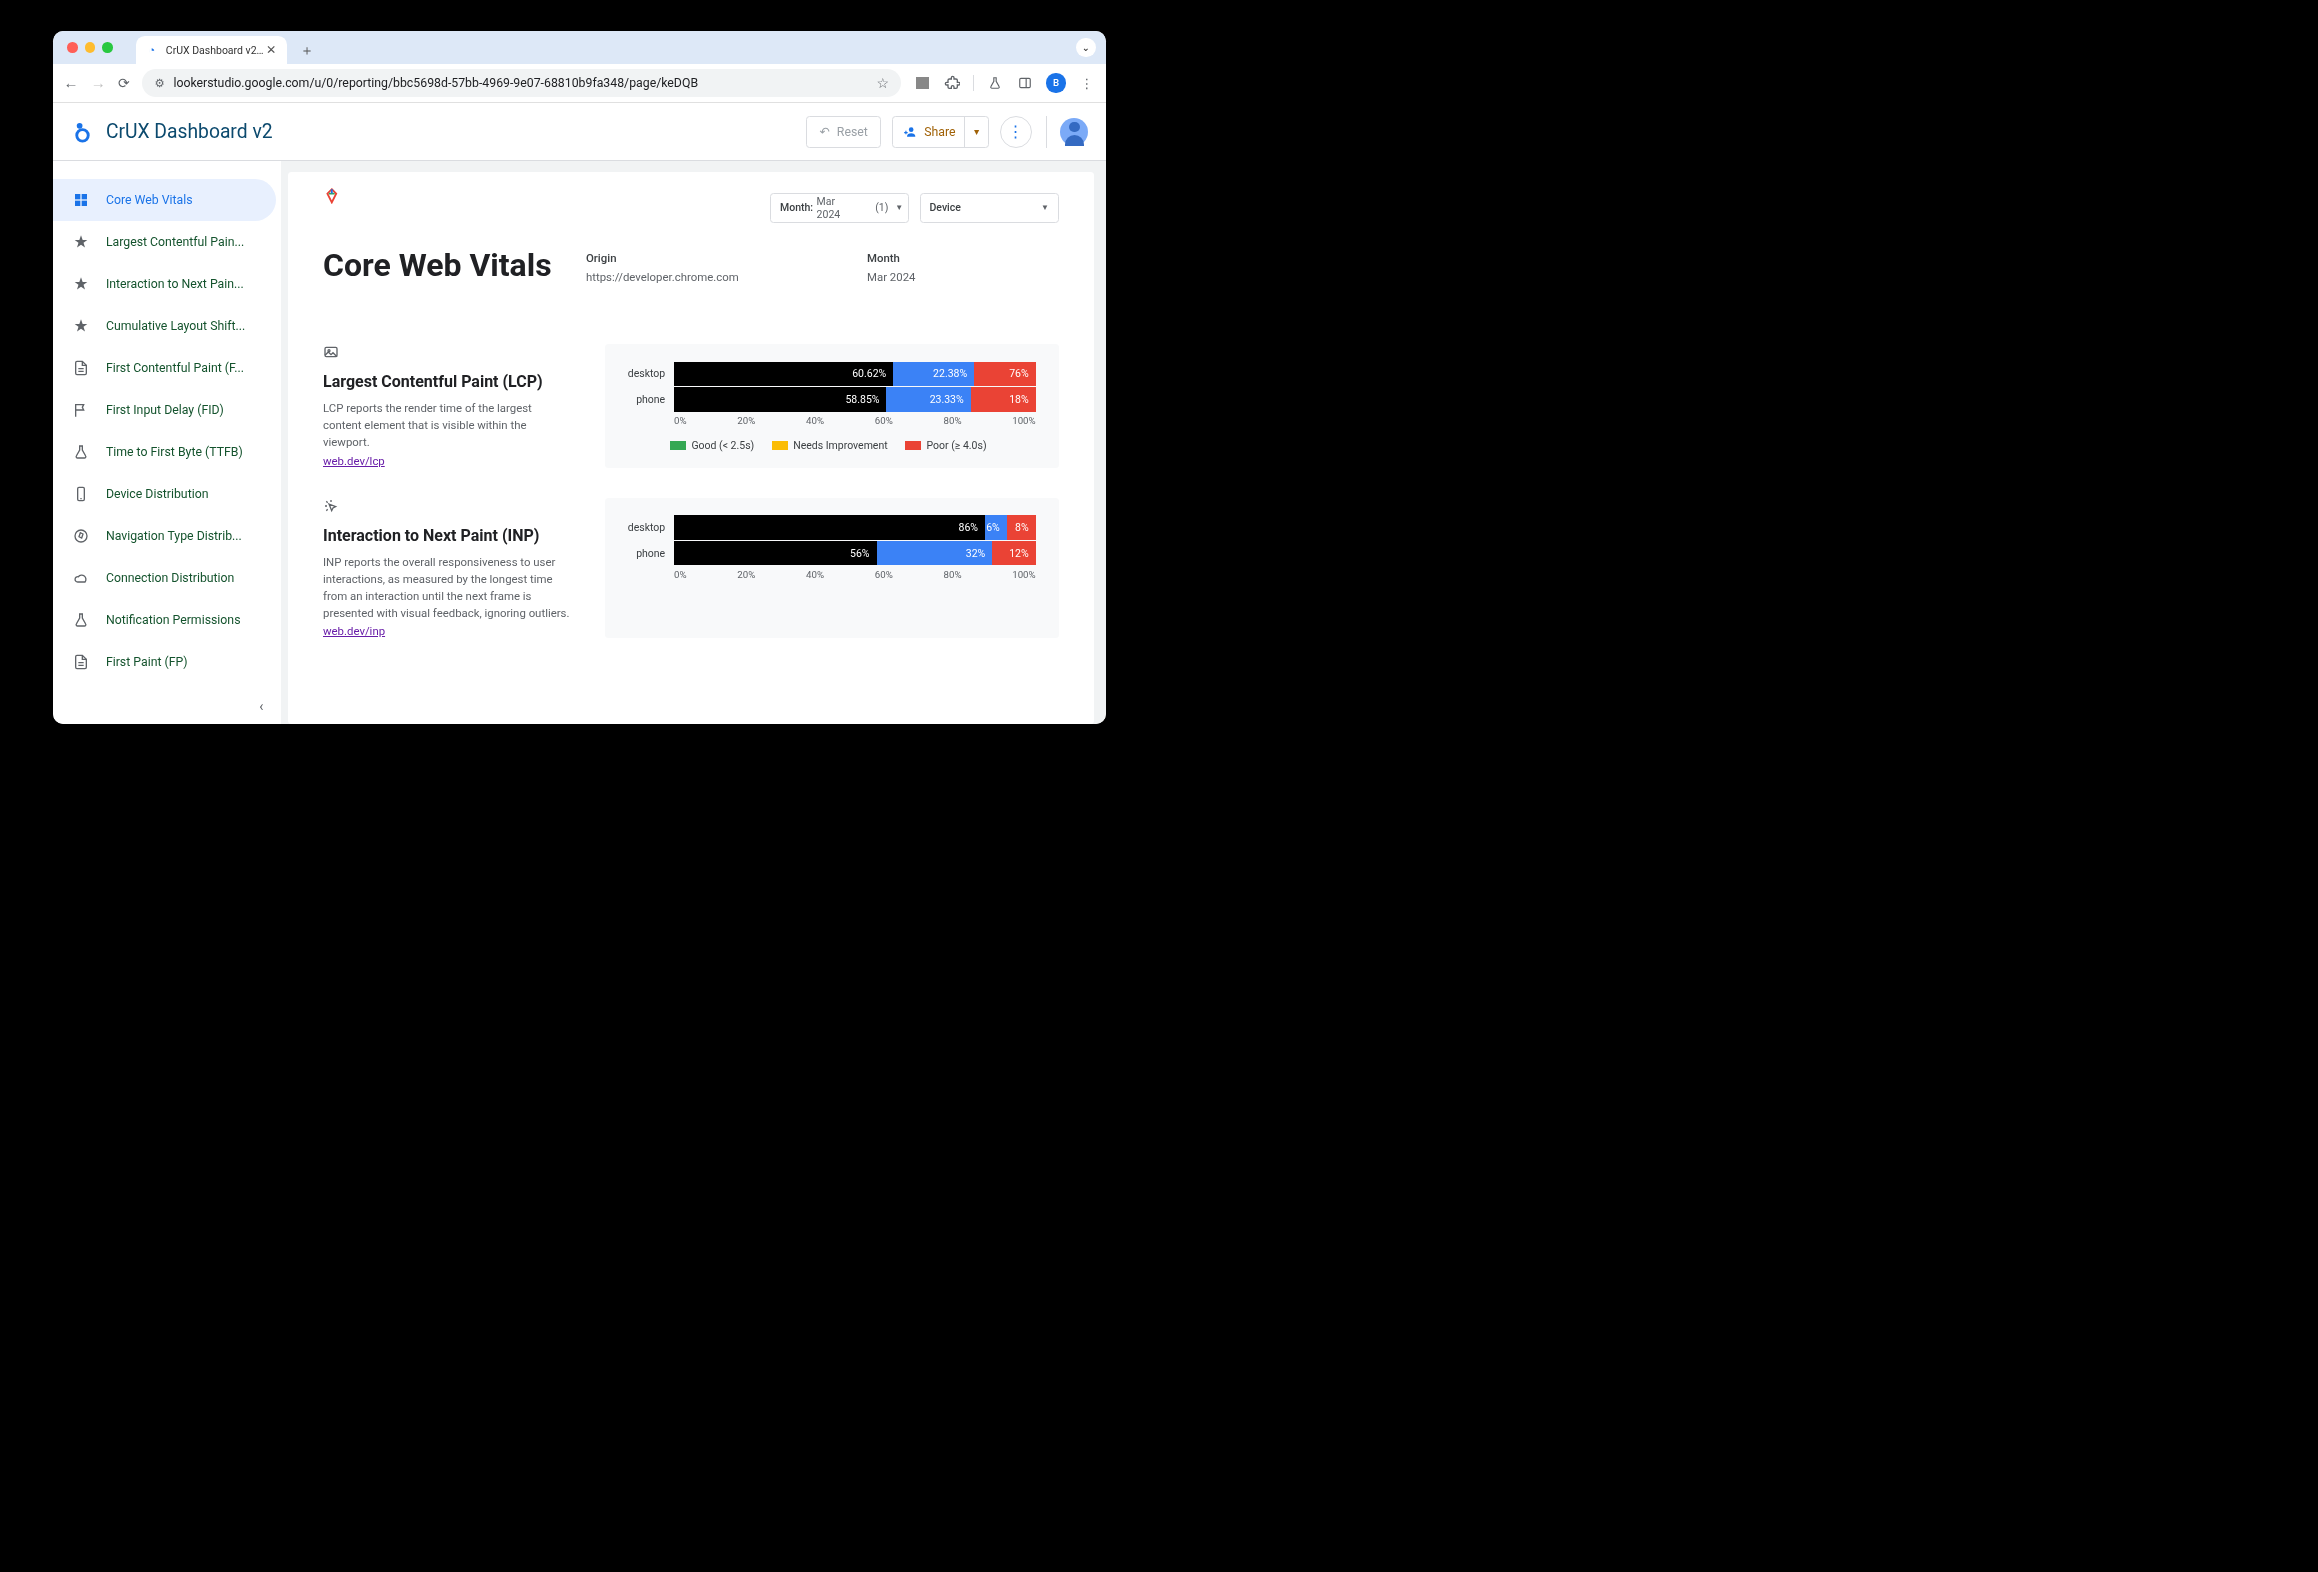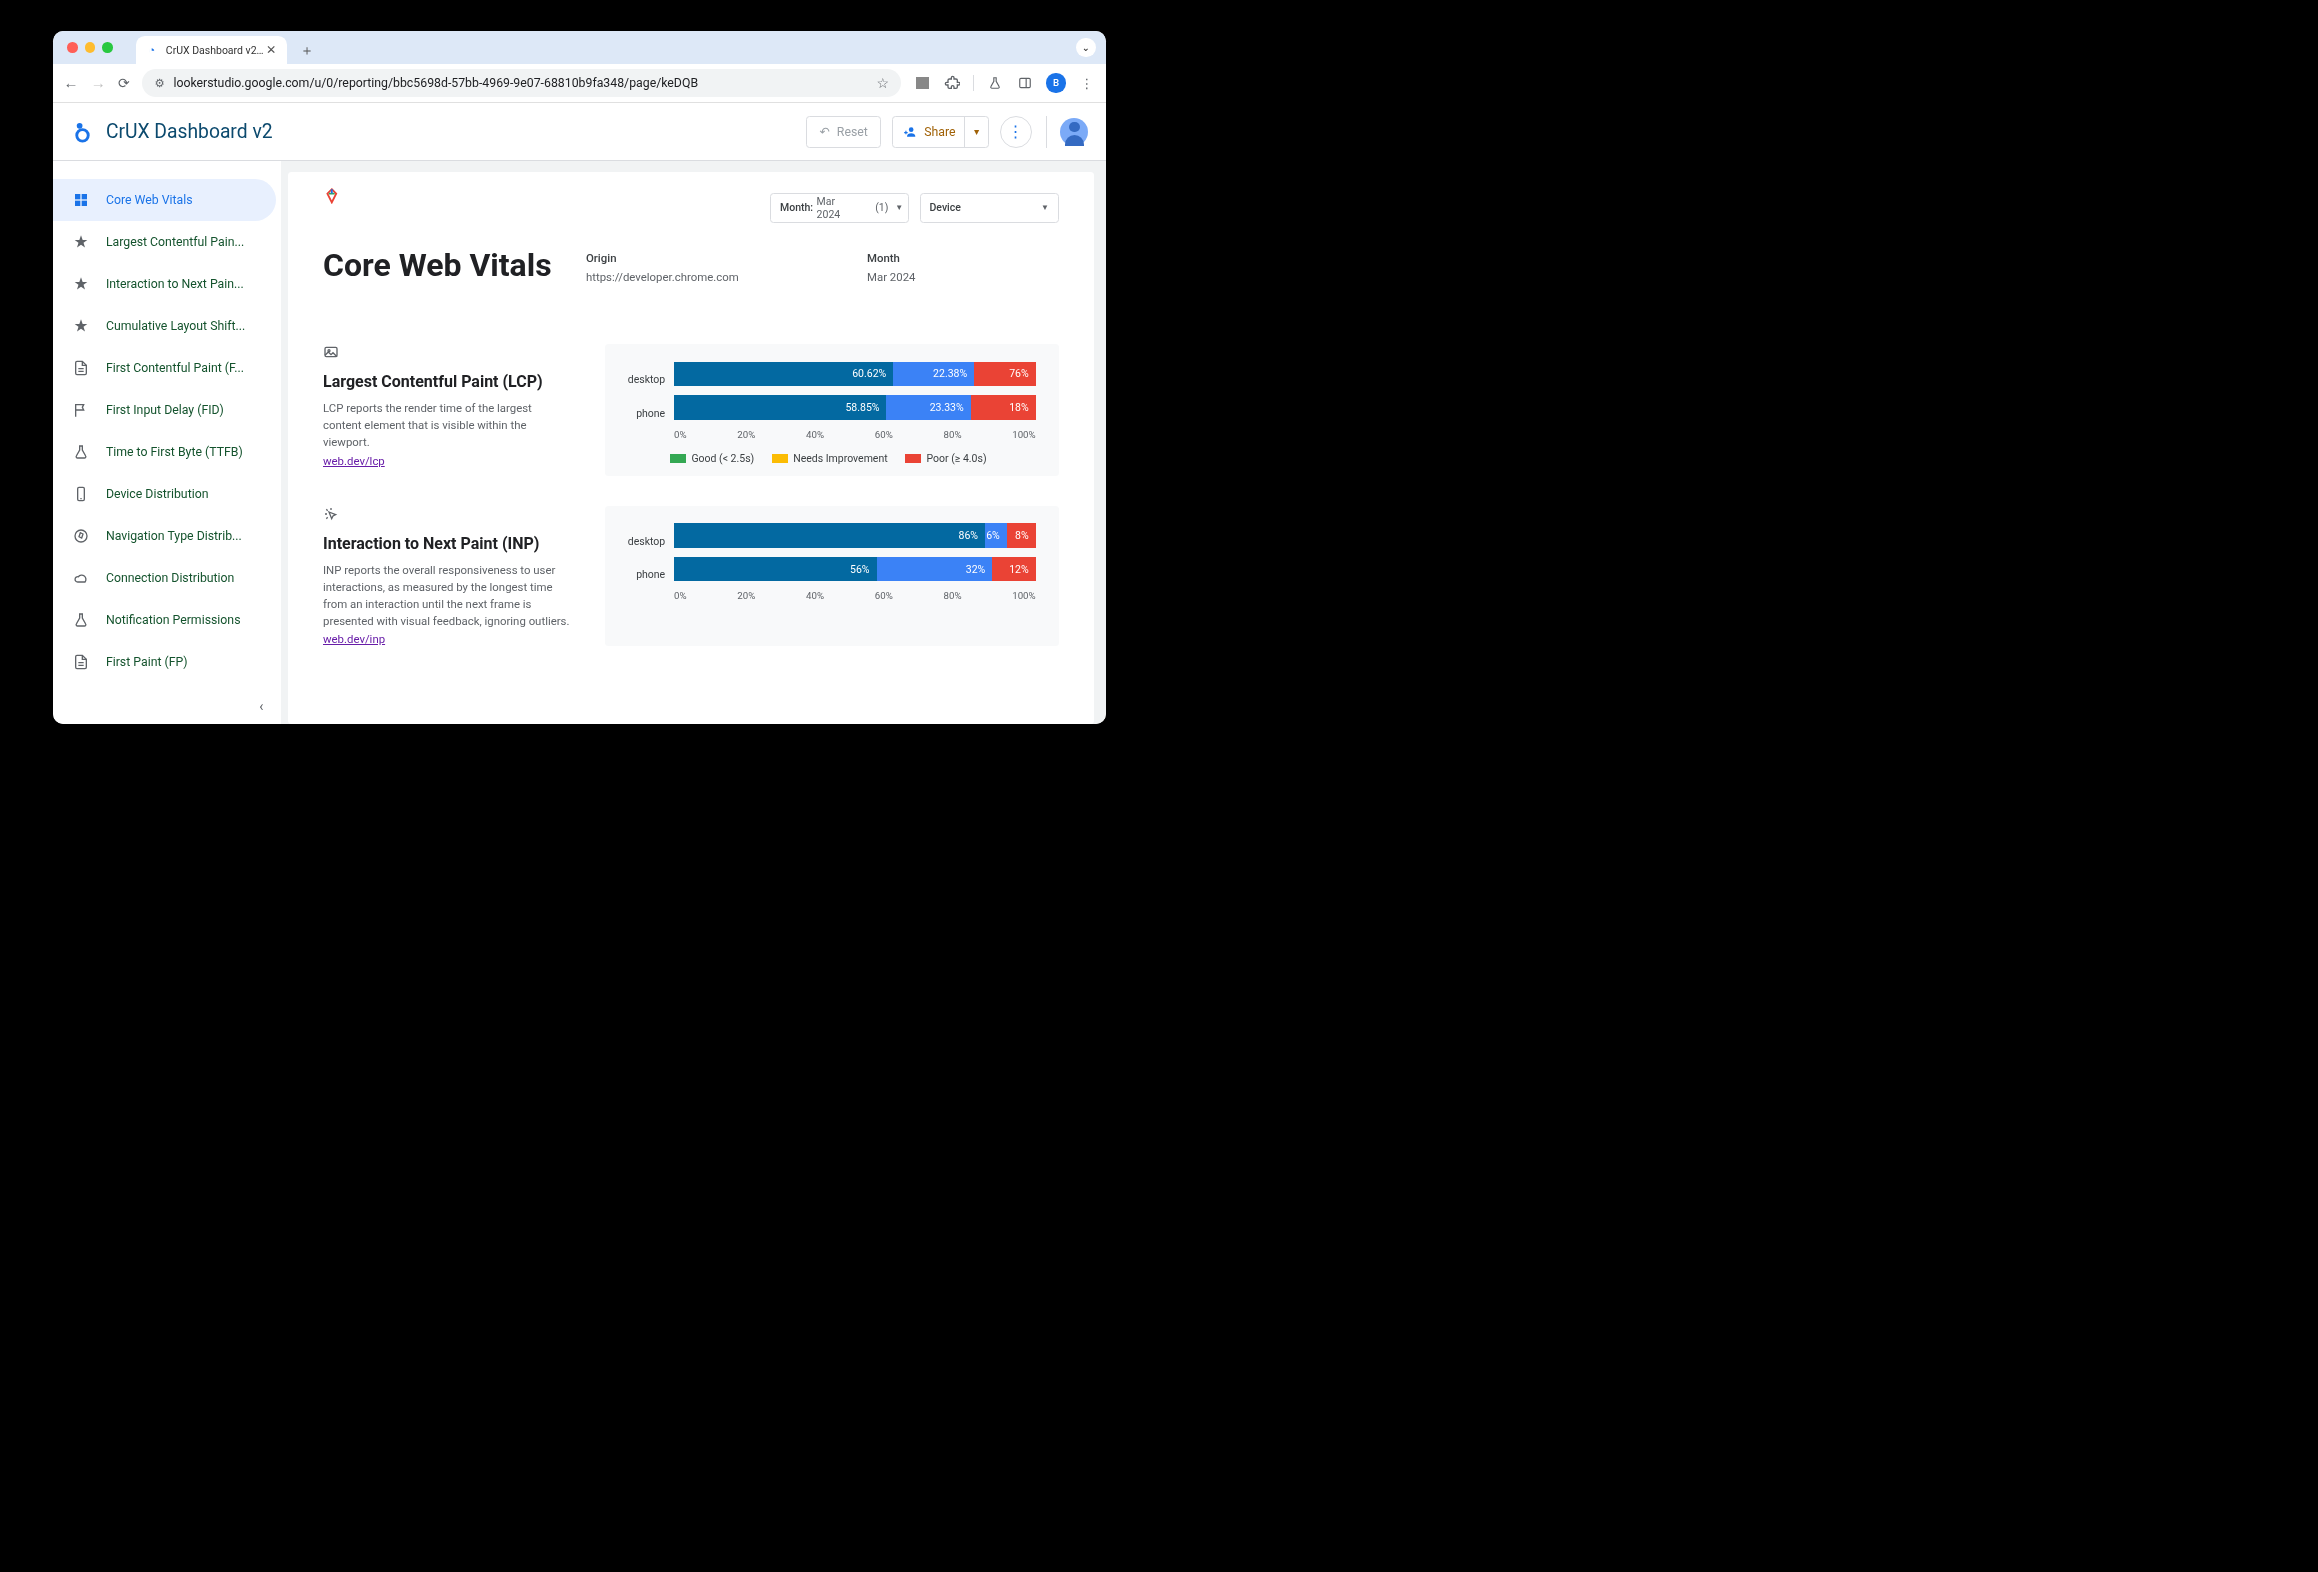--- a/index.html
+++ b/index.html
@@ -60,25 +60,25 @@
 .meta-row{position:absolute;top:79px;display:flex;gap:70px}
 .meta-col .meta-lbl{font-size:11.4px;color:#3c4043;font-weight:500;margin-bottom:5.3px}
 .meta-col .meta-val{font-size:11.4px;color:#5f6368}
 .metric-block{display:flex;gap:35px;margin-top:60px}
 .metric-left{width:247px}
 .metric-icon{font-size:14px;color:#5f6368;margin-bottom:12.3px}
 .metric-title{font-size:16px;font-weight:700;color:#202124;margin-bottom:8.8px}
 .metric-desc{font-size:11.4px;color:#5f6368;line-height:1.5}
 .metric-link{font-size:11.4px;color:#681da8;text-decoration:underline}
 .chart-box{flex:1;background:#f8f9fa;border-radius:3.5px;padding:17.6px 23px 10.5px 16px}
-.chart-row{display:flex;align-items:flex-end;margin-bottom:9px;font-size:10.5px}
+.chart-row{display:flex;align-items:center;margin-bottom:1px;font-size:10.5px}
 .chart-label{width:53px;text-align:right;padding-right:8.8px;color:#3c4043}
 .bar{flex:1;height:24.6px;display:flex;position:relative}
 .seg{display:flex;align-items:center;justify-content:flex-end;padding-right:7px;color:#fff;font-size:10.5px}
-.seg.g{background:#0369a1}.seg.y{background:#3b82f6}.seg.r{background:#ea4335}
+.seg.g{background:#000000}.seg.y{background:#3b82f6}.seg.r{background:#ea4335}
 .axis{display:flex;margin-left:53px;font-size:9.7px;color:#5f6368;justify-content:space-between;margin-top:3.5px}
 .legend{display:flex;gap:17.6px;justify-content:center;margin-top:12.3px;font-size:10.5px;color:#3c4043}
 .legend-item{display:flex;align-items:center;gap:5.3px}
 .legend-sw{width:16px;height:8.8px}
 svg{display:block}
 </style>
 </head>
 <body>
 
 <div class="mac-window">

